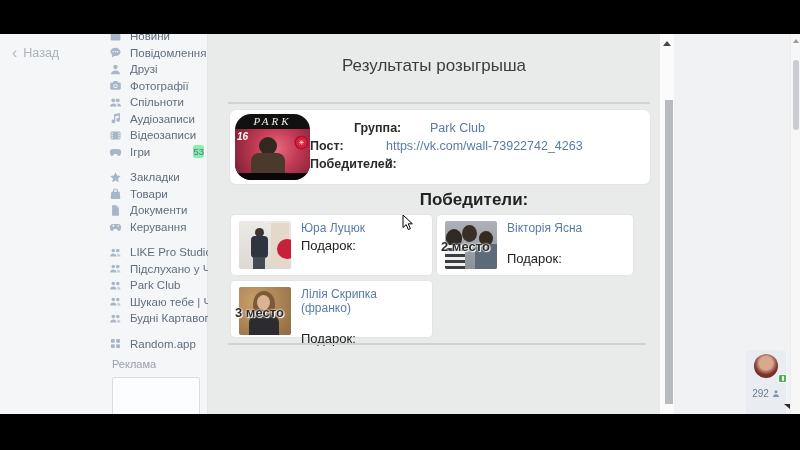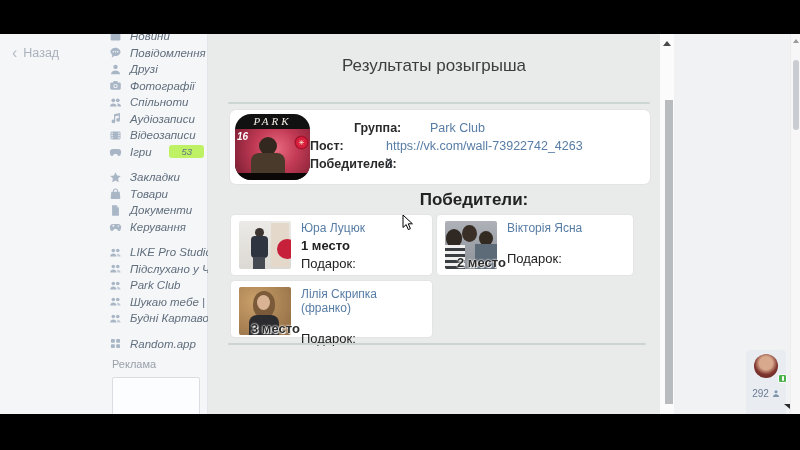--- a/index.html
+++ b/index.html
@@ -12,25 +12,25 @@
   #top-bar{top:0;height:34px;}
   #bottom-bar{top:414px;height:36px;}
 
   #viewport{position:absolute;top:34px;left:0;width:800px;height:380px;overflow:hidden;background:#e9eaea;}
 
   
   #sidebar{position:absolute;top:0;left:0;width:208px;height:380px;background:#f5f6f8;border-right:1px solid #e2e5e9;box-sizing:border-box;}
   #back-link{position:absolute;left:12px;top:12px;display:flex;align-items:center;gap:6px;color:#aab2bc;font-size:12.5px;cursor:pointer;}
   #back-link .chev{font-size:16px;line-height:10px;color:#b6bdc6;}
   #sidebar-list{position:absolute;left:108px;top:-6px;width:96px;}
-  .side-section{margin-bottom:9px;font-style:italic;}
+  .side-section{margin-bottom:9px;}
   .side-item{display:flex;align-items:center;gap:8px;height:16.5px;font-size:11.5px;color:#606e7d;white-space:nowrap;cursor:pointer;}
   .side-item .icn{width:14px;height:13px;flex:0 0 14px;display:flex;align-items:center;justify-content:center;}
   .side-item .icn svg{width:13px;height:13px;fill:#a9b6c6;}
-  .side-badge{margin-left:auto;background:#bef264;color:#5f7086;font-size:9.5px;border-radius:3px;padding:1px 12px;line-height:11px;}
+  .side-badge{margin-left:auto;background:#86efac;color:#5f7086;font-size:9.5px;border-radius:3px;padding:1px 0;line-height:11px;}
   #ads-label{position:absolute;left:112px;top:324px;font-size:11px;color:#99a1ab;}
   #ad-box{position:absolute;left:112px;top:343px;width:86px;height:60px;border:1px solid #dadde2;background:#fcfdfe;border-radius:2px;}
 
   
   #content{position:absolute;top:0;left:208px;width:452px;height:380px;background:#e9eaea;}
   #page-title{position:absolute;top:22px;left:0;width:100%;text-align:center;font-size:17px;color:#3d3d3d;}
   .hr{position:absolute;height:2px;background:#ccd5d1;border-radius:2px;}
   #hr-top{top:68px;left:20px;width:422px;}
   #hr-bottom{top:309px;left:20px;width:418px;}
 
@@ -48,21 +48,21 @@
   .g-value{color:#39404a;}
   a.lnk{color:#577ca5;text-decoration:none;cursor:pointer;}
 
   #winners-heading{position:absolute;top:156px;left:0;width:100%;text-align:center;font-weight:bold;font-size:17px;color:#222;padding-left:40px;}
 
   .winner-card{position:absolute;background:#fff;border-radius:4px;box-shadow:0 0 0 1px #e4e4e4;}
   .w-photo{position:absolute;left:8px;top:6px;width:52px;height:48px;border-radius:2px;overflow:hidden;}
   .w-info{position:absolute;left:70px;top:6px;right:6px;display:flex;flex-direction:column;}
   .w-name{font-size:12px;color:#577ca5;text-decoration:none;cursor:pointer;}
   .w-place{font-size:13px;font-weight:bold;color:#222;margin-top:3px;}
-  .w-place.overlay{position:absolute;left:4px;top:24px;margin:16px;color:#2b2b2b;text-shadow:0 0 2px #fff,0 0 2px #fff,1px 1px 1px #fff;}
+  .w-place.overlay{position:absolute;left:4px;top:24px;margin:0;color:#2b2b2b;text-shadow:0 0 2px #fff,0 0 2px #fff,1px 1px 1px #fff;}
   .w-gift{font-size:13px;font-weight:normal;color:#222;margin-top:3px;}
   .overlap .w-gift{margin-top:16px;}
 
   
   .photo-man-standing{background:linear-gradient(#eceae6,#dcd9d4);}
   .photo-man-standing .poster{position:absolute;right:2px;top:2px;width:18px;height:44px;background:#e3d8c9;}
   .photo-man-standing .red{position:absolute;right:-6px;top:18px;width:20px;height:20px;border-radius:50%;background:#c6203a;}
   .photo-man-standing .head{position:absolute;left:16px;top:7px;width:9px;height:9px;border-radius:50%;background:#3c3430;}
   .photo-man-standing .bodyf{position:absolute;left:12px;top:15px;width:17px;height:22px;border-radius:4px;background:#2e3440;}
   .photo-man-standing .legs{position:absolute;left:14px;top:36px;width:12px;height:12px;background:#454a52;}
@@ -343,21 +343,20 @@
         <div class="winner-card" style="left: 23px; top: 181px; width: 201px; height: 60px;">
           <div class="w-photo photo-man-standing">
             <div class="poster"></div>
             <div class="red"></div>
             <div class="head"></div>
             <div class="bodyf"></div>
             <div class="legs"></div>
           </div>
           <div class="w-info">
             <a class="w-name">Юра Луцюк</a>
-            <div class="w-place">1 место</div>
             <div class="w-gift">Подарок:</div>
           </div>
         </div>
         <div class="winner-card overlap" style="left: 229px; top: 181px; width: 196px; height: 60px;">
           <div class="w-photo photo-group-selfie">
             <div class="h1"></div>
             <div class="h2"></div>
             <div class="h3"></div>
             <div class="b1"></div>
             <div class="b3"></div>

